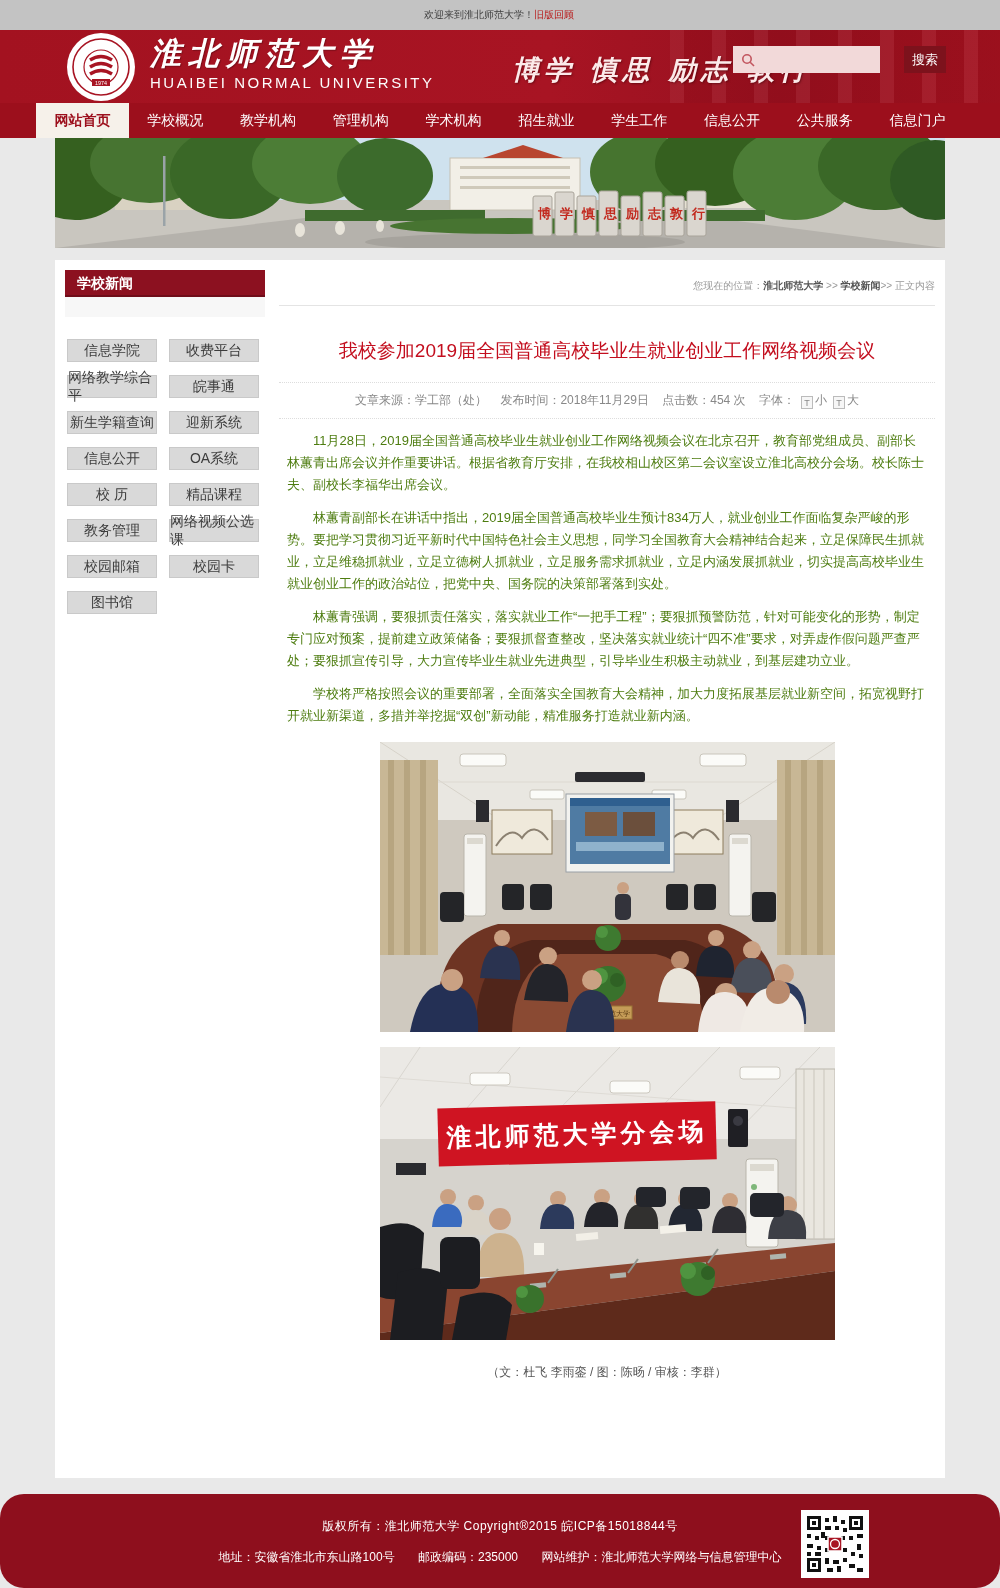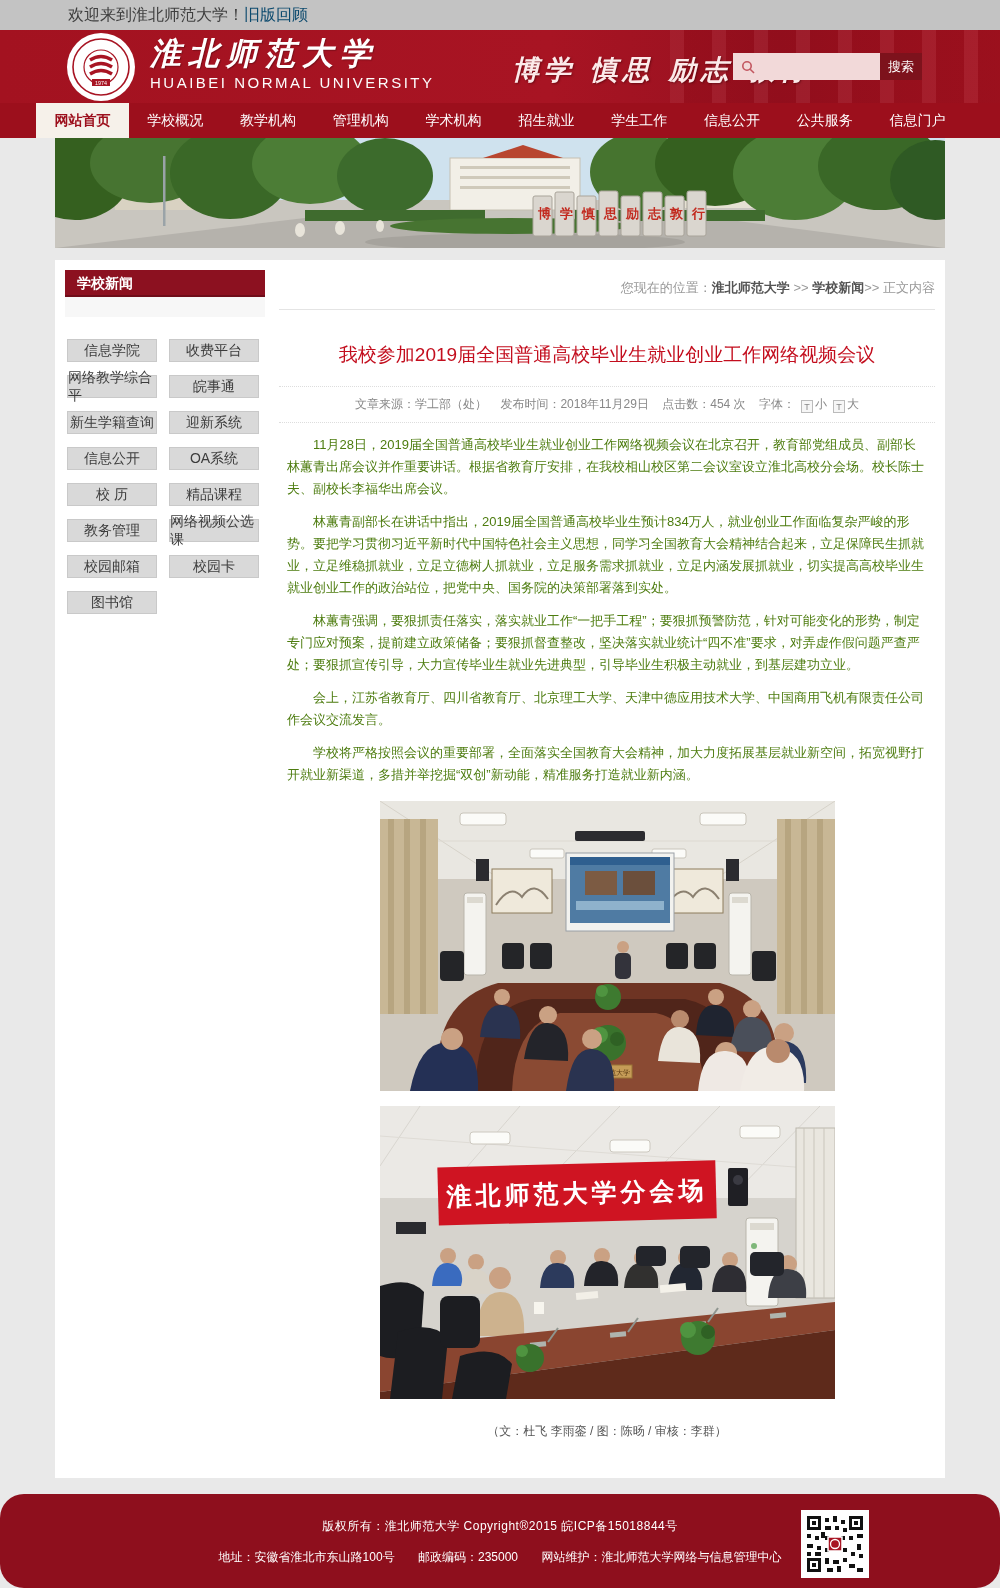--- a/index.html
+++ b/index.html
@@ -2,35 +2,35 @@
 <html lang="zh"><head>
 <meta charset="utf-8">
 <style>
   * { margin:0; padding:0; box-sizing:border-box; }
   body {
     width:1000px; height:1588px; margin:0 auto; background:#e9e9e9;
     font-family:"Liberation Sans", sans-serif; overflow:hidden;
   }
   
   .topbar { height:30px; background:#c3c3c3; display:flex; align-items:center;
-    justify-content:flex-start; padding:0 70px 0 68px; font-size:16px; color:#3f3f3f; }
-  .topbar a { color:#0c4a6e; text-decoration:none; cursor:pointer; }
+    justify-content:center; padding:0 70px 0 68px; font-size:10px; color:#3f3f3f; }
+  .topbar a { color:#b91c1c; text-decoration:none; cursor:pointer; }
   
   .header { height:73px; background:linear-gradient(90deg,#a31220 0%,#a81423 55%,#971120 78%,#a31321 100%);
     position:relative; color:#fff; }
   .header .texture { position:absolute; right:0; top:0; width:330px; height:73px;
     background:repeating-linear-gradient(90deg, rgba(255,255,255,.05) 0 14px, rgba(120,0,10,.18) 14px 42px); }
   .logo { position:absolute; left:66px; top:2px; width:70px; height:70px; }
   .brand { position:absolute; left:150px; top:6px; }
   .brand .cn { font-family:"DejaVu Serif", serif; font-style:italic; font-weight:bold;
     font-size:31px; letter-spacing:7px; line-height:34px; text-shadow:1px 1px 1px rgba(0,0,0,.25); }
   .brand .en { font-size:15px; letter-spacing:2.5px; margin-top:4px; color:#fdfdfd; }
   .motto { position:absolute; left:512px; top:22px; font-family:"DejaVu Serif", serif; font-style:italic;
     font-weight:bold; font-size:27px; letter-spacing:5px; color:#fceaea; text-shadow:1px 1px 2px rgba(60,0,5,.5); }
-  .search { position:absolute; left:733px; top:23px; display:flex; }
+  .search { position:absolute; left:733px; top:16px; display:flex;gap:24px; }
   .search .box { width:147px; height:27px; background:#f2d9d9; border:none; display:flex; align-items:center; padding-left:8px; }
   .search .btn { width:42px; height:27px; background:#7d121c; color:#fff; font-size:13px;
     border:none; display:flex; align-items:center; justify-content:center; cursor:pointer; }
   
   .nav { height:35px; background:#9c0f1c; display:flex; padding:0 36px; }
   .nav .item { width:92.8px; display:flex; align-items:center; justify-content:center;
     color:#fff; font-size:14px; cursor:pointer; }
   .nav .item.active { background:#f6f1ea; color:#9c0f1c; font-weight:bold; }
   
   .banner { width:890px; height:110px; margin:0 auto; overflow:hidden; background:#a16207; }
@@ -38,21 +38,21 @@
   .content-wrap { width:890px; height:1218px; margin:12px auto 16px; background:#fff;
     display:flex; padding:10px; overflow:hidden; }
   .sidebar { width:200px; flex:none; }
   .side-title { height:27px; background:#8c1120; color:#fff; font-size:14px; font-weight:bold;
     line-height:27px; padding-left:12px; border-bottom:2px solid #6f0d19; }
   .side-sub { height:20px; background:#f7f7f7; }
   .side-grid { display:grid; grid-template-columns:1fr 1fr; gap:13px 12px; padding:22px 6px 0 2px; }
   .side-btn { height:23px; background:#d9d9d9; border:1px solid #c9c9c9; font-size:14px; color:#3c3c3c;
     display:flex; align-items:center; justify-content:center; cursor:pointer; }
   .main { flex:1; margin-left:14px; font-size:13px; color:#333; }
-  .crumbs { text-align:right; font-size:13px; color:#999; padding:9px 0 12px;
+  .crumbs { text-align:right; font-size:10px; color:#999; padding:9px 0 12px;
     border-bottom:1px solid #e4e4e4; }
   .crumbs .lnk { color:#555; font-weight:bold; cursor:pointer; }
   .art-title { text-align:center; color:#c30e1e; font-size:19px; font-weight:normal; margin:32px 0 18px; }
   .art-meta { text-align:center; font-size:12px; color:#888; padding:9px 0;
     border-top:1px dotted #ddd; border-bottom:1px dotted #ddd; margin-bottom:6px; }
   .fonticon { display:inline-block; width:12px; height:13px; border:1px solid #bbb; background:#f6f6f6;
     color:#888; font-size:9px; line-height:12px; text-align:center; vertical-align:-2px; margin:0 2px 0 6px; }
   .para { line-height:22px; text-indent:2em; margin:11px 8px; color:#4d7c0f; }
   figure { width:455px; margin:15px auto 10px; }
   figure svg { display:block; }
@@ -201,21 +201,20 @@
     <div class="art-meta">
       <span>文章来源：</span><span>学工部（处）</span>
       <span style="margin-left:10px">发布时间：</span><span>2018年11月29日</span>
       <span style="margin-left:10px">点击数：</span><span>454 次</span>
       <span style="margin-left:10px">字体：</span><span class="fonticon">T</span><span>小</span><span class="fonticon">T</span><span>大</span>
     </div>
 
     <p class="para">11月28日，2019届全国普通高校毕业生就业创业工作网络视频会议在北京召开，教育部党组成员、副部长林蕙青出席会议并作重要讲话。根据省教育厅安排，在我校相山校区第二会议室设立淮北高校分会场。校长陈士夫、副校长李福华出席会议。</p>
     <p class="para">林蕙青副部长在讲话中指出，2019届全国普通高校毕业生预计834万人，就业创业工作面临复杂严峻的形势。要把学习贯彻习近平新时代中国特色社会主义思想，同学习全国教育大会精神结合起来，立足保障民生抓就业，立足维稳抓就业，立足立德树人抓就业，立足服务需求抓就业，立足内涵发展抓就业，切实提高高校毕业生就业创业工作的政治站位，把党中央、国务院的决策部署落到实处。</p>
     <p class="para">林蕙青强调，要狠抓责任落实，落实就业工作“一把手工程”；要狠抓预警防范，针对可能变化的形势，制定专门应对预案，提前建立政策储备；要狠抓督查整改，坚决落实就业统计“四不准”要求，对弄虚作假问题严查严处；要狠抓宣传引导，大力宣传毕业生就业先进典型，引导毕业生积极主动就业，到基层建功立业。</p>
-    <p class="para">会上，江苏省教育厅、四川省教育厅、北京理工大学、天津中德应用技术大学、中国商用飞机有限责任公司作会议交流发言。</p>
     <p class="para">学校将严格按照会议的重要部署，全面落实全国教育大会精神，加大力度拓展基层就业新空间，拓宽视野打开就业新渠道，多措并举挖掘“双创”新动能，精准服务打造就业新内涵。</p>
 
     <figure>
       <svg viewBox="0 0 455 290" width="455" height="290">
         <rect width="455" height="290" fill="#cfc9bf"></rect>
         <rect width="455" height="78" fill="#e9e7e1"></rect>
         <line x1="0" y1="0" x2="120" y2="78" stroke="#d6d2c9" stroke-width="1"></line>
         <line x1="455" y1="0" x2="335" y2="78" stroke="#d6d2c9" stroke-width="1"></line>
         <line x1="0" y1="40" x2="455" y2="40" stroke="#ddd9d1" stroke-width="1"></line>
         <rect x="80" y="12" width="46" height="12" rx="3" fill="#fbfbf8" stroke="#c9c5bb"></rect>

